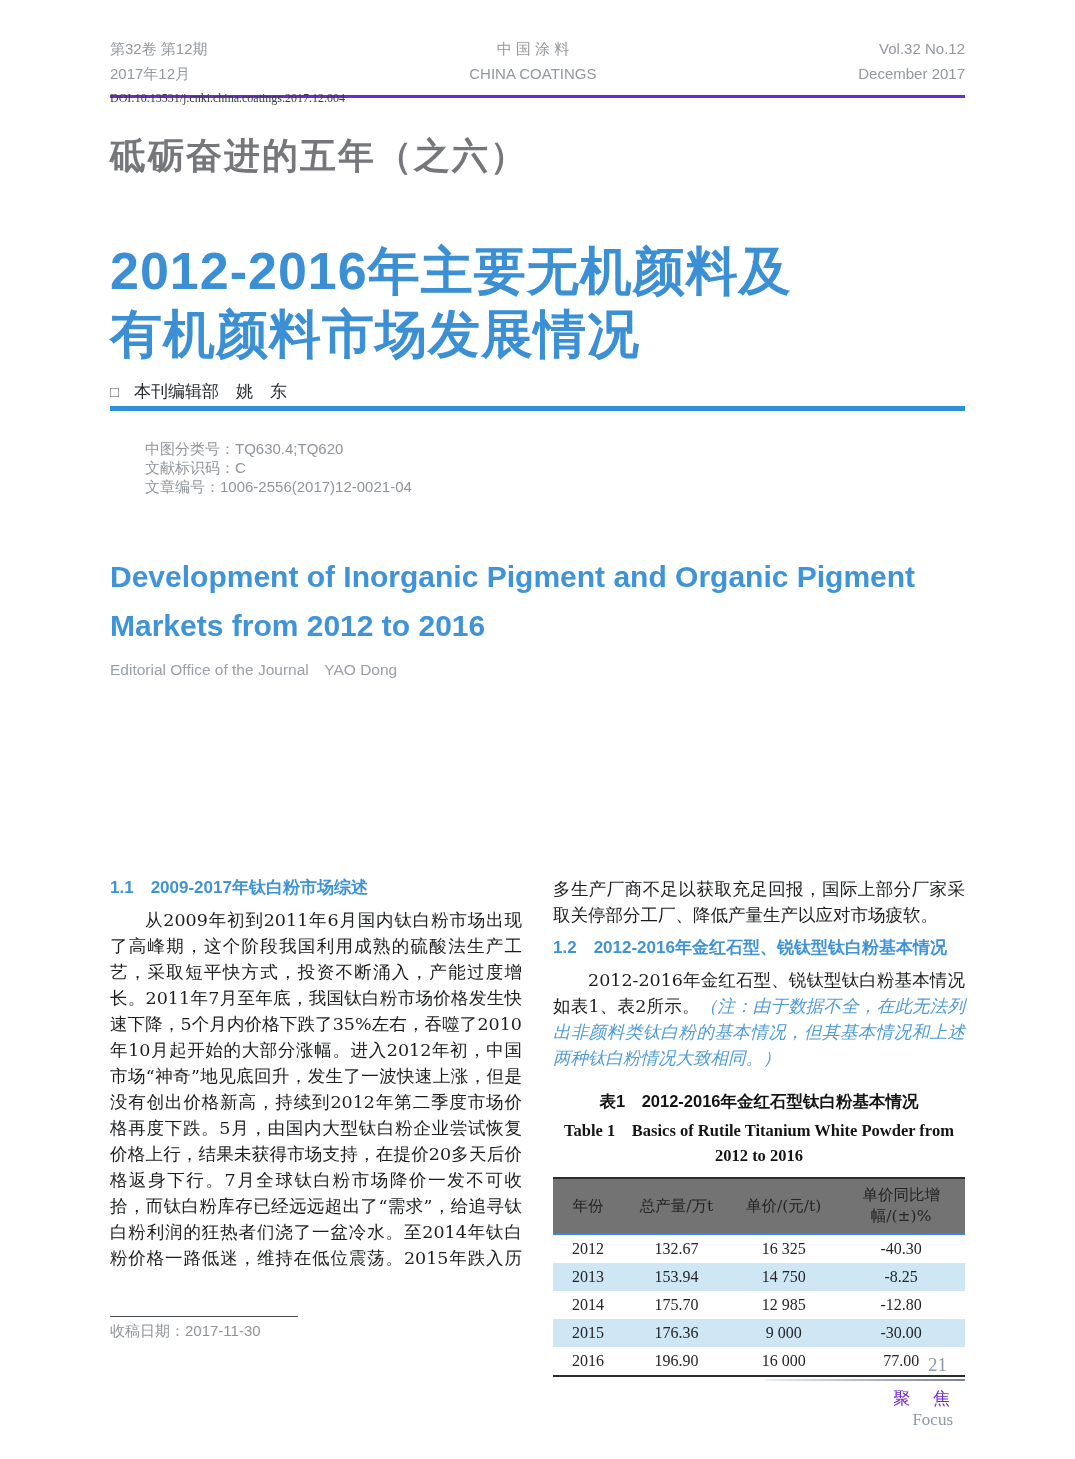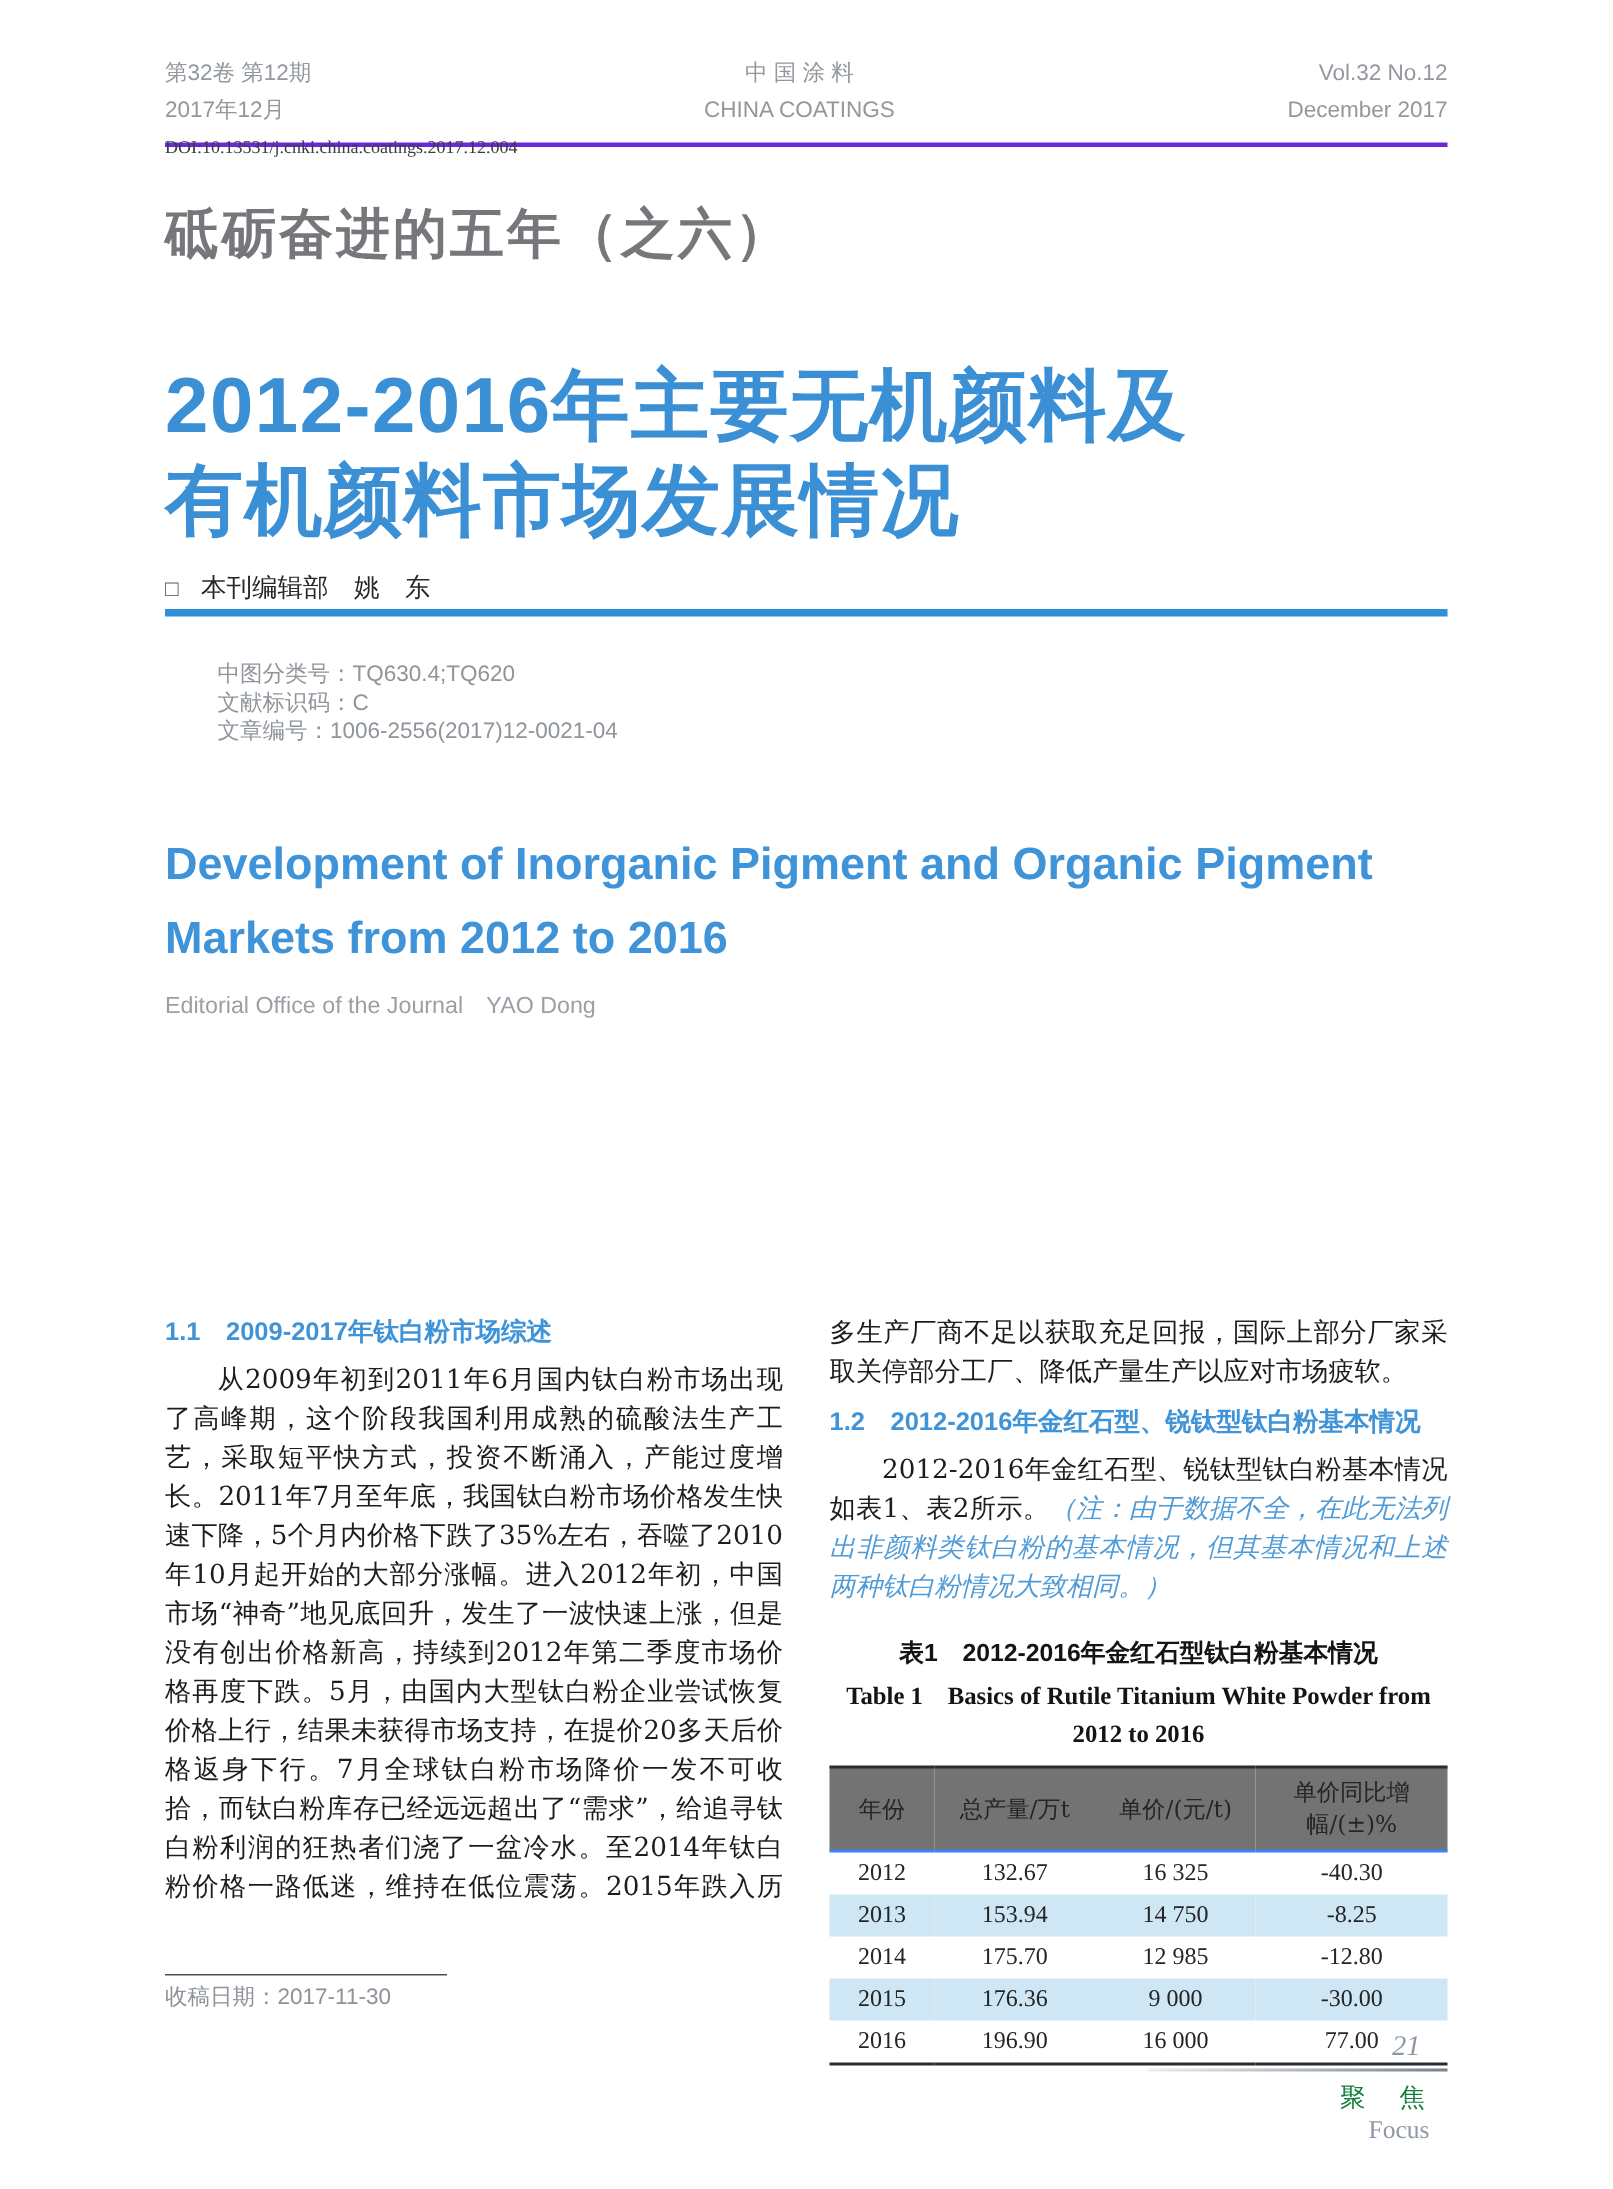--- a/index.html
+++ b/index.html
@@ -62,23 +62,23 @@
                   font-family:"DejaVu Serif","Liberation Serif",serif; font-size:15.5px; }
   table.data td { text-align:center; padding:5px 2px; color:#232527;
                   font-family:"Liberation Serif",serif; font-size:16px; }
   table.data tbody tr.alt { background:#cfe6f4; }
   table.data tbody tr:last-child { border-bottom:2px solid #2a2d30; }
   .cw1 { width:17%; } .cw2 { width:26%; } .cw3 { width:26%; } .cw4 { width:31%; }
 
   
   .page-footer { position:absolute; left:765px; top:1354px; width:200px; }
   .pf-num  { font-family:"Liberation Serif",serif; font-size:19px; color:#8d99a6;
-             text-align:right; padding-right:18px; margin-bottom:3px;font-style:italic; }
+             text-align:right; padding-right:18px; margin-bottom:3px; }
   .pf-line { height:2px; background:linear-gradient(to right,#eceef0,#75markdown8390); background:linear-gradient(to right,#eceef0,#75828f); margin-bottom:6px; }
-  .pf-cn { font-size:17px; color:#15803d; letter-spacing:9px; text-align:right; padding-right:6px; }
+  .pf-cn { font-size:17px; color:#6d28d9; letter-spacing:9px; text-align:right; padding-right:6px; }
   .pf-en { font-family:"Liberation Serif",serif; font-size:17px; color:#8d99a6;
            text-align:right; padding-right:12px; }
 </style>
 </head>
 <body>
 
 <div class="page">
 
   <div class="jheader">
     <div class="hl">

